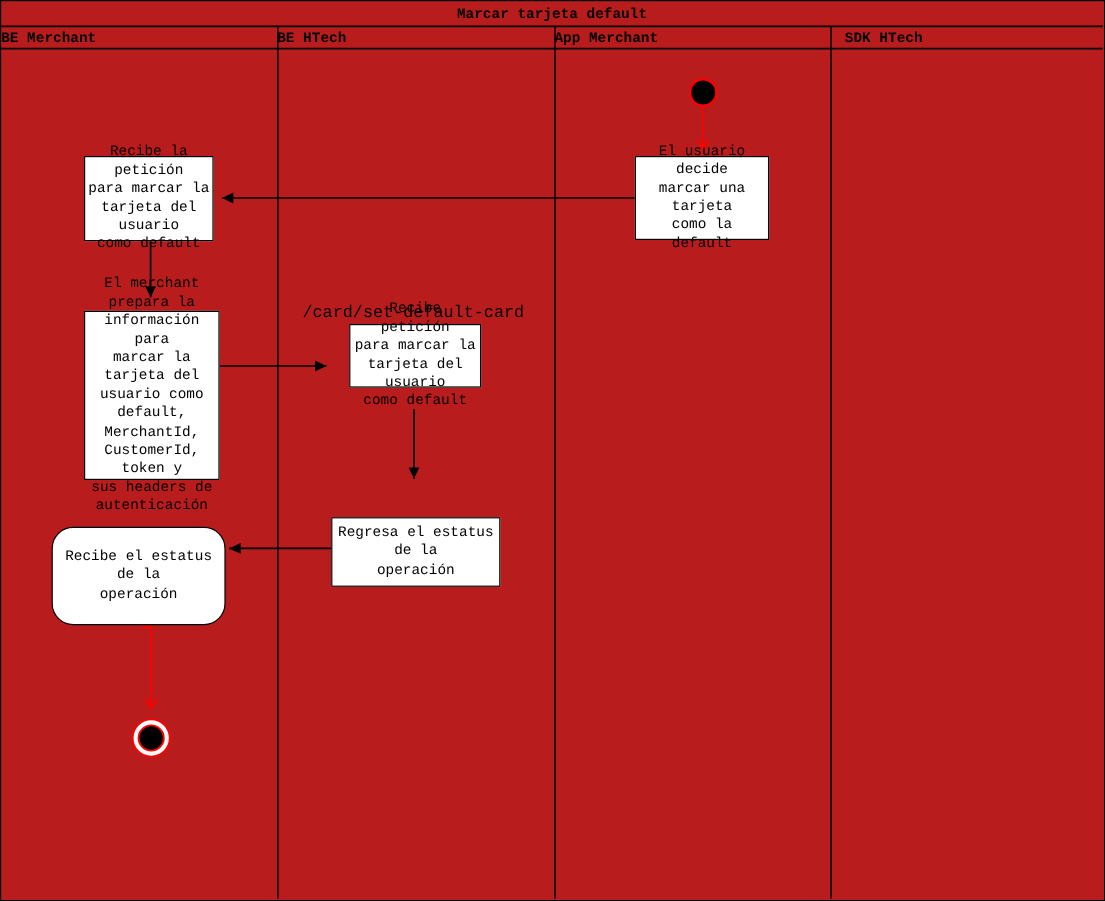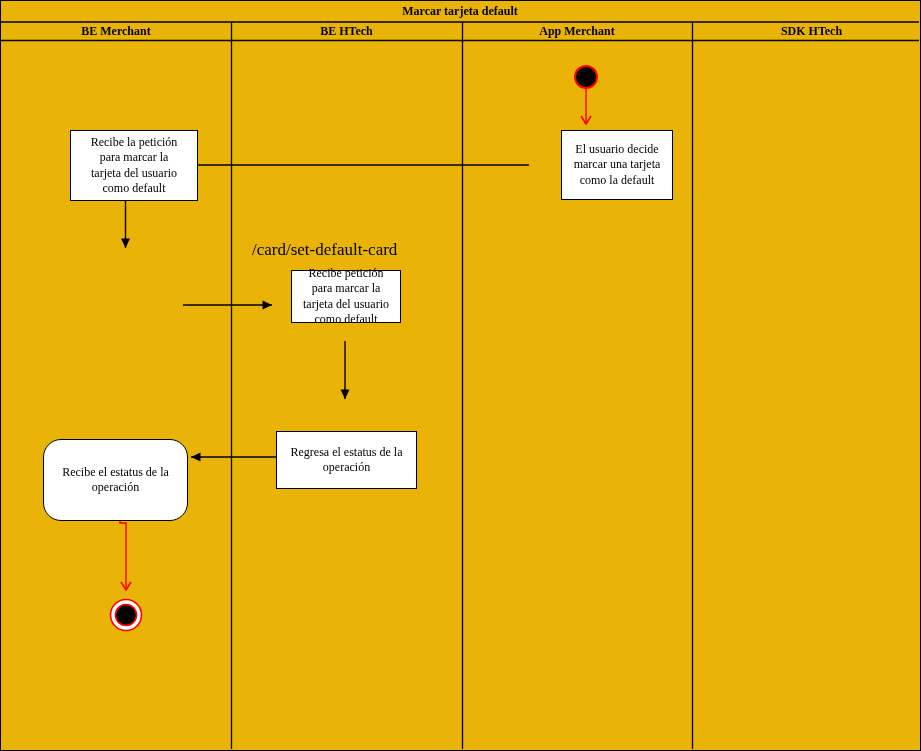--- a/index.html
+++ b/index.html
@@ -2,68 +2,68 @@
 <html><head>
 <meta charset="utf-8">
 <style>
   html,body { margin:0; padding:0; background:#fff; }
   * { box-sizing: border-box; }
   .canvas {
     position: relative;
     width: 921px;
     height: 751px;
     border: 1.5px solid #000;
-    background: #eab308;
-    font-family: Liberation Serif, serif;
+    background: #b91c1c;
+    font-family: Liberation Mono, monospace;
     color: #000;
     overflow: hidden;
   }
   .wires {
     position: absolute;
     left: 0; top: 0;
     width: 918px; height: 748px;
   }
   .title-row {
     position: absolute;
     left: 0; top: 0;
     width: 918px; height: 21px;
     display: flex; align-items: center; justify-content: center;
     font-size: 12px; font-weight: bold;
   }
   .lane-header {
     position: absolute;
     top: 21px; height: 19px;
-    display: flex; align-items: center; justify-content: center;
+    display: flex; align-items: center; 
     font-size: 12px; font-weight: bold;
   }
   .hd1 { left: 0;     width: 230px; }
   .hd2 { left: 230px; width: 231px; }
   .hd3 { left: 461px; width: 230px; }
   .hd4 { left: 691px; width: 227px; padding-left: 12px; }
   .node {
     position: absolute;
     background: #fff;
     border: 1px solid #000;
     display: flex; align-items: center; justify-content: center;
     text-align: center;
     font-size: 12px;
     line-height: 15.4px;
     white-space: pre-line;
     padding: 1px;
   }
-  .n-user-decide        { left: 528px; top: 129px; width: 112px; height: 70px; margin-left: 32px; }
-  .n-bemerchant-recibe  { left: 69px;  top: 129px; width: 128px; height: 71px; }
+  .n-user-decide        { left: 528px; top: 129px; width: 112px; height: 70px; }
+  .n-bemerchant-recibe  { left: 69px;  top: 129px; width: 108px; height: 71px; }
   .n-merchant-prepara   { left: 69px;  top: 258px; width: 113px; height: 141px; }
   .n-behtech-recibe     { left: 290px; top: 269px; width: 110px; height: 53px; }
   .n-regresa-estatus    { left: 275px; top: 430px; width: 141px; height: 58px; text-align: center; }
   .n-recibe-estatus     { left: 42px;  top: 438px; width: 145px; height: 82px; border-radius: 18px; }
   .edge-label {
     position: absolute;
-    left: 251px; top: 239px;
-    font-size: 17px;
+    left: 251px; top: 252px;
+    font-size: 14px;
     white-space: nowrap;
   }
 </style>
 </head>
 <body>
 
 <div class="canvas">
 
   <svg class="wires" width="918" height="748" viewBox="0 0 918 748" xmlns="http://www.w3.org/2000/svg">
     <defs>
@@ -114,20 +114,29 @@
 
   <div class="node n-user-decide">El usuario decide
 marcar una tarjeta
 como la default</div>
 
   <div class="node n-bemerchant-recibe">Recibe la petición
 para marcar la
 tarjeta del usuario
 como default</div>
 
+  <div class="node n-merchant-prepara">El merchant
+prepara la
+información para
+marcar la tarjeta del
+usuario como
+default, MerchantId,
+CustomerId, token y
+sus headers de
+autenticación</div>
 
   <div class="node n-behtech-recibe">Recibe petición
 para marcar la
 tarjeta del usuario
 como default</div>
 
   <div class="node n-regresa-estatus">Regresa el estatus de la
 operación</div>
 
   <div class="node n-recibe-estatus">Recibe el estatus de la

